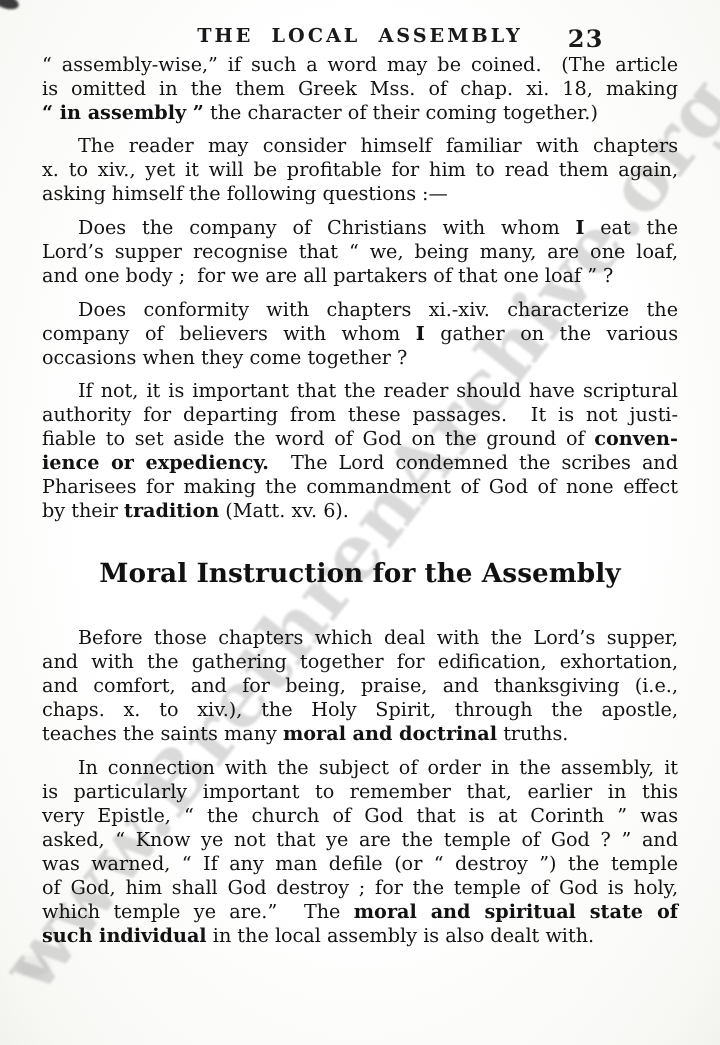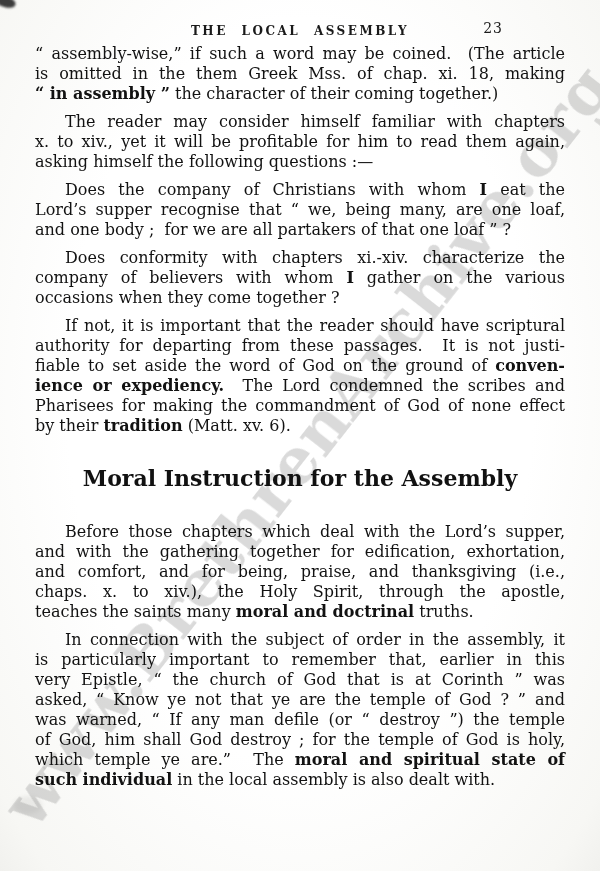--- a/index.html
+++ b/index.html
@@ -48,31 +48,31 @@
   }
   
   .running-head {
     position: absolute;
     left: 35px; right: 35px; top: 20px;
     height: 16px;
     text-align: center;
     z-index: 2;
   }
   .running-title {
-    font-size: 12px;
+    font-size: 16px;
     font-weight: bold;
     letter-spacing: 2.5px;
     word-spacing: 7px;
     color: #1a1a1a;
   }
   .page-number {
     position: absolute;
     right: 62px; top: 0;
-    font-size: 14px;
-    font-weight: normal;
+    font-size: 20px;
+    font-weight: bold;
     letter-spacing: 1px;
     color: #1a1a1a;
   }
   
   .text-block {
     position: absolute;
     left: 35px; top: 44px;
     width: 530px;
     z-index: 2;
     font-size: 16px;

